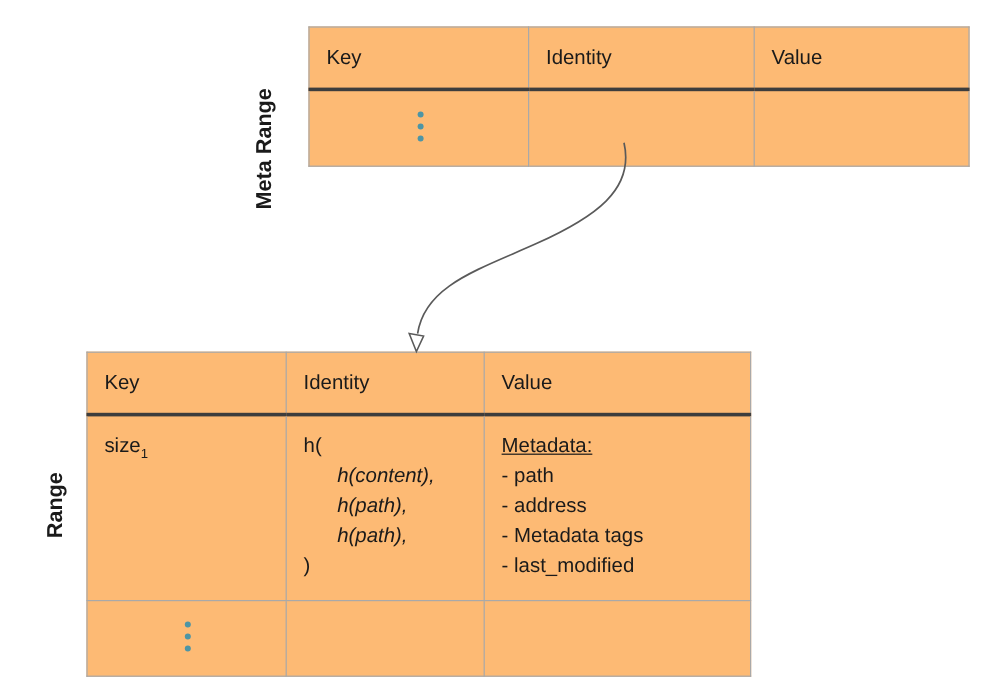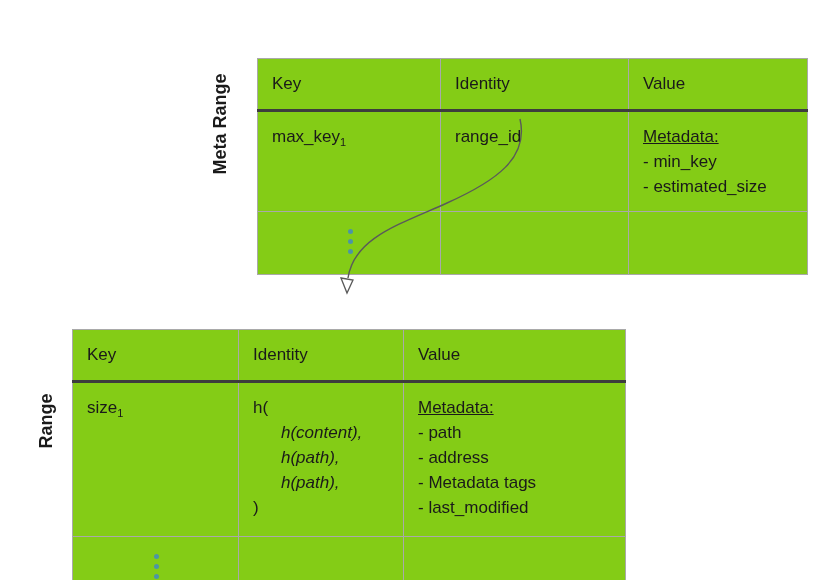--- a/index.html
+++ b/index.html
@@ -17,22 +17,21 @@
     background: var(--background, #ffffff);
   }
 
   
   table.tbl {
     position: absolute;
     border-collapse: collapse;
     table-layout: fixed;
     font-size: 17px;
     color: var(--text, #1a1a1a);
-    background: #84cc16;
-    margin-top: 36px;
+    background: #fdba74;
   }
   table.tbl th, table.tbl td {
     border: 1px solid var(--border, #a9a9a9);
     overflow: hidden;
   }
   table.tbl th {
     font-weight: 400;
     text-align: left;
     padding: 0 0 0 14px;
     vertical-align: middle;
@@ -110,33 +109,20 @@
         <col style="width:179px">
       </colgroup>
     <thead>
       <tr style="height:52px">
         <th>Key</th>
         <th>Identity</th>
         <th>Value</th>
       </tr>
     </thead>
     <tbody>
-      <tr style="height:101px">
-        <td>
-          <span>max_key</span><sub class="subscript">1</sub>
-        </td>
-        <td>
-          <span>range_id</span>
-        </td>
-        <td>
-          <div class="meta-heading">Metadata:</div>
-          <div>- min_key</div>
-          <div>- estimated_size</div>
-        </td>
-      </tr>
       <tr style="height:52px">
         <td class="ellipsis-cell">
           <span class="dots"><i></i><i></i><i></i></span>
         </td>
         <td></td>
         <td></td>
       </tr>
     </tbody>
   </table>
 

